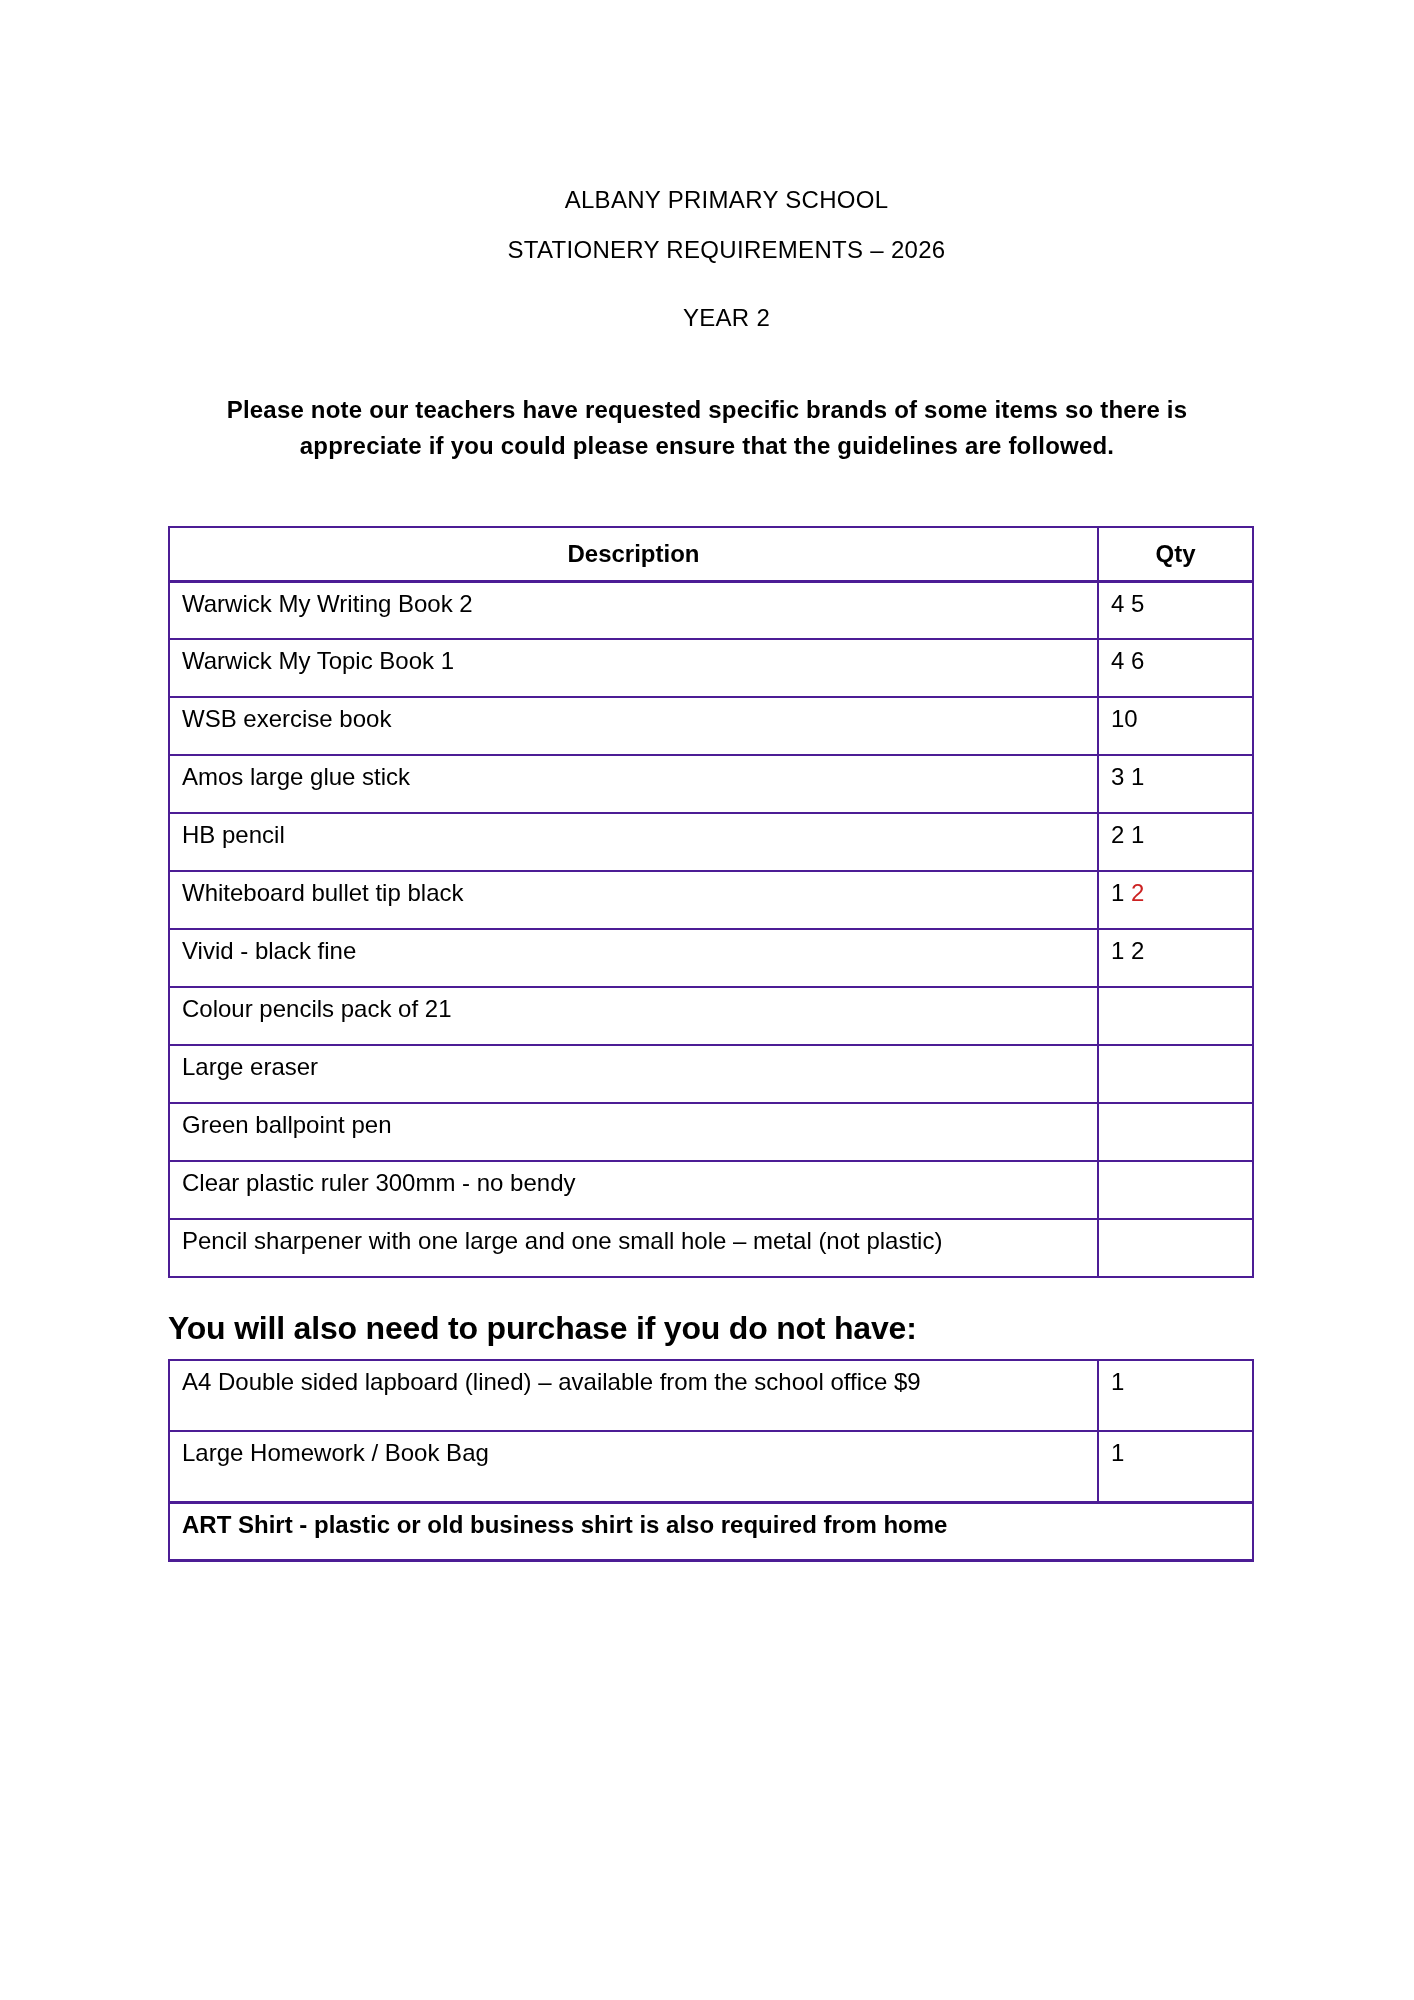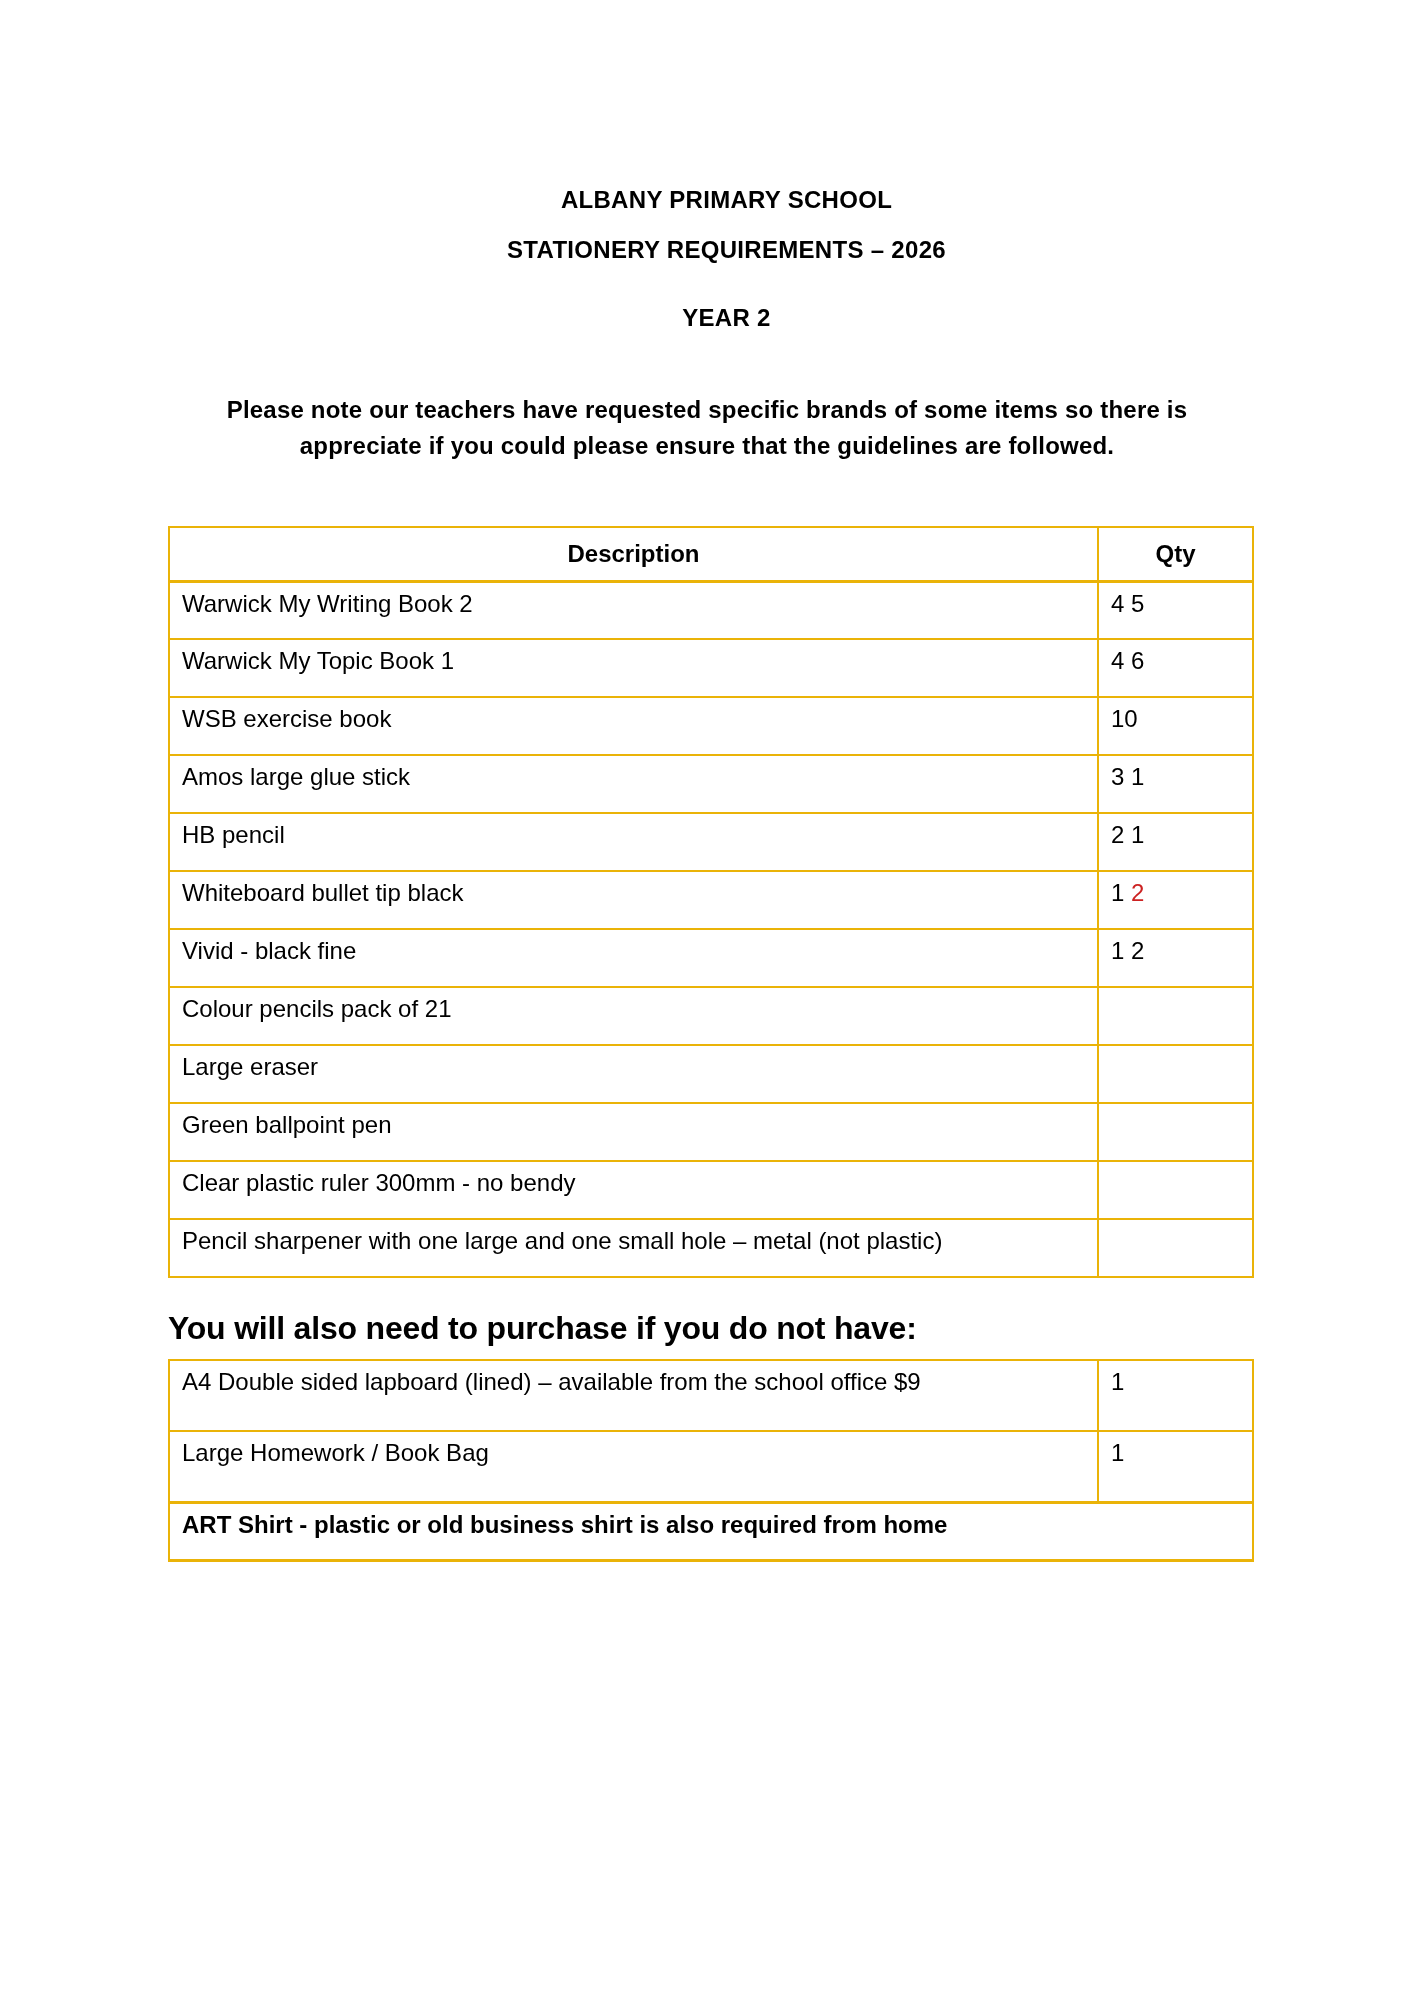--- a/index.html
+++ b/index.html
@@ -9,21 +9,21 @@
     background: #ffffff;
     color: #000000;
     font-family: "Liberation Sans", sans-serif;
     position: relative;
     overflow: hidden;
   }
   .doc { padding-top: 186px; }
 
   .title {
     text-align: center;
-    font-weight: bold;
+    font-weight: normal;
     font-size: 24px;
     line-height: 28px;
     letter-spacing: 0.3px;
     padding-left: 39px;
   }
   .title-school { margin-bottom: 22px; }
   .title-year { margin-top: 40px; }
 
   .intro {
     margin-top: 60px;
@@ -37,21 +37,21 @@
   table.req {
     border-collapse: collapse;
     table-layout: fixed;
     margin-left: 168px;
     width: 1084px;
   }
   table.req.first { margin-top: 62px; }
   table.req col.c-desc { width: 929px; }
   table.req col.c-qty  { width: 155px; }
   table.req th, table.req td {
-    border: 2px solid #eab308;
+    border: 2px solid #4c1d95;
     box-sizing: border-box;
     font-size: 24px;
     vertical-align: top;
     overflow: hidden;
   }
   table.req th {
     height: 54px;
     font-weight: bold;
     text-align: center;
     vertical-align: middle;

